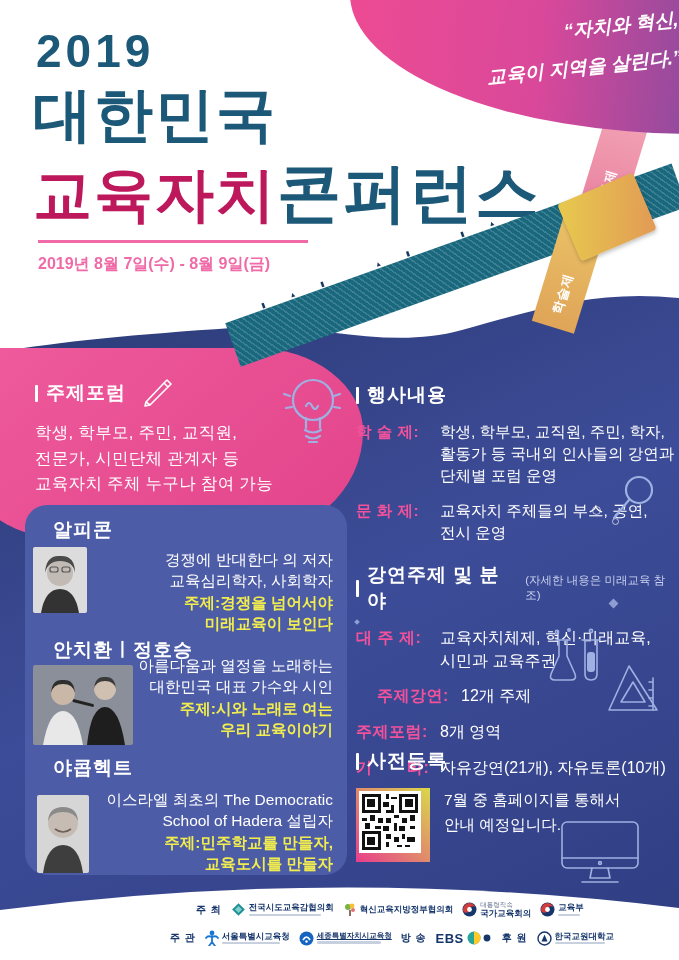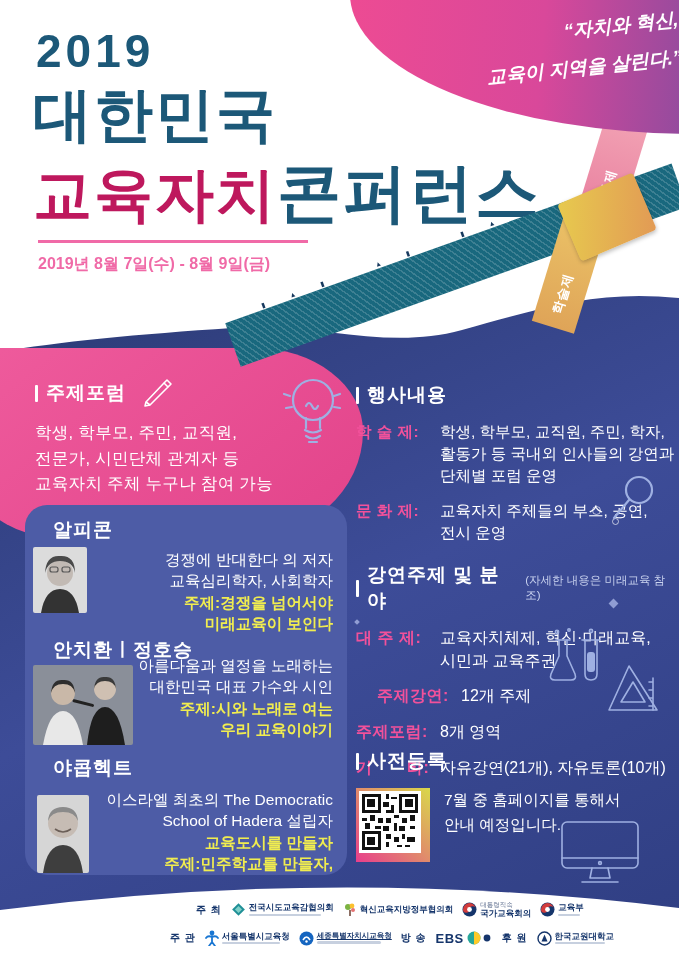--- a/index.html
+++ b/index.html
@@ -183,22 +183,22 @@
           <rect width="52" height="78" fill="#d6d6d6"></rect>
           <circle cx="26" cy="28" r="15" fill="#c6bcb4"></circle>
           <path d="M11,26 Q12,12 26,12 Q40,12 41,26 Q38,17 26,17 Q14,17 11,26Z" fill="#8a8a8a"></path>
           <path d="M18,34 Q26,40 34,34" stroke="#6b5f58" stroke-width="1.6" fill="none"></path>
           <path d="M6,78 Q10,50 26,50 Q42,50 46,78 Z" fill="#3e3e3e"></path>
         </svg>
       </div>
       <div class="sp-desc" style="top:284px;">
         <div class="d">이스라엘 최초의 The Democratic</div>
         <div class="d">School of Hadera 설립자</div>
+        <div class="t">주제:민주학교를 만들자,</div>
         <div class="t">교육도시를 만들자</div>
-        <div class="t">주제:민주학교를 만들자,</div>
       </div>
     </div>
 
     <div class="rcol-sec" style="left:356px;top:78px;margin-top:26px;">
       <div class="sec-head">
         <span class="sec-bar"></span>
         <span>행사내용</span>
       </div>
       <div class="info-row">
         <span class="info-label">학 술 제:</span>

